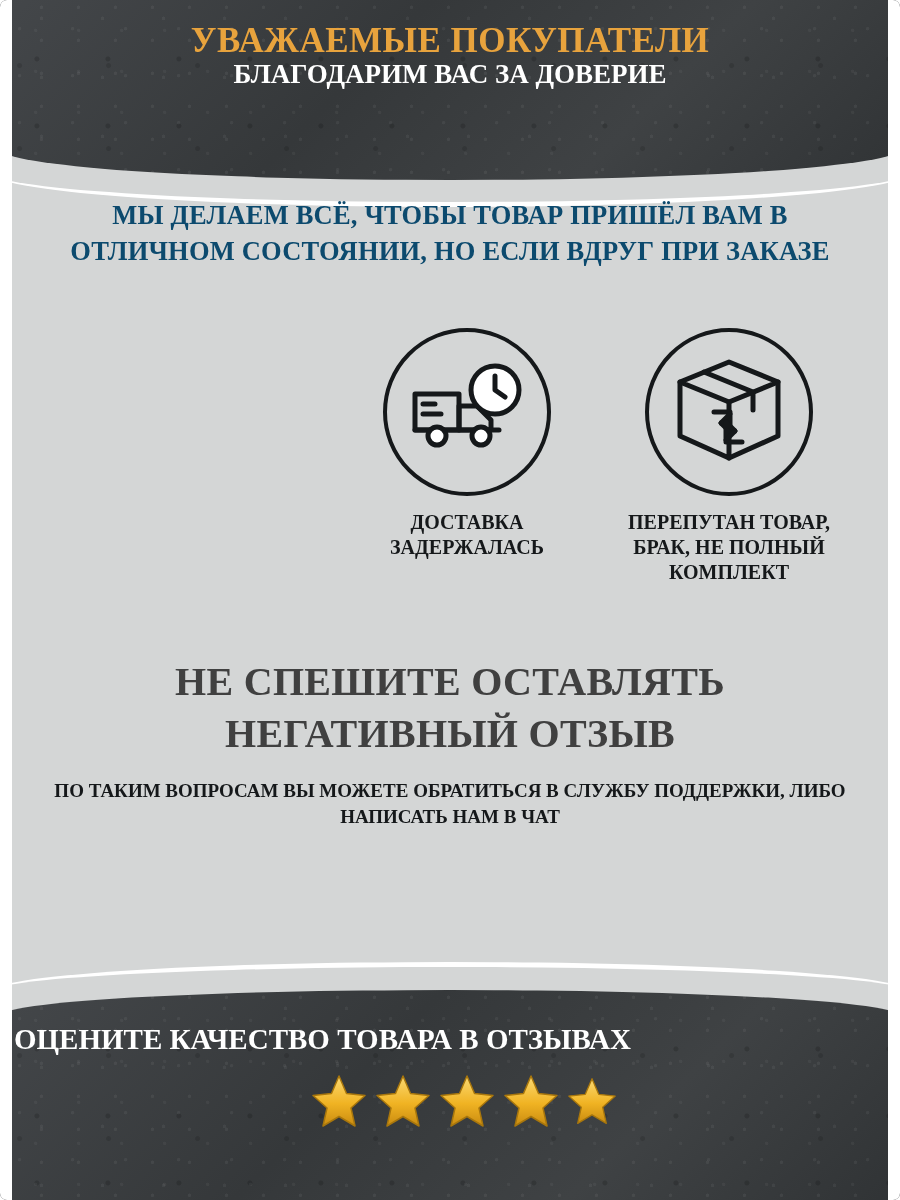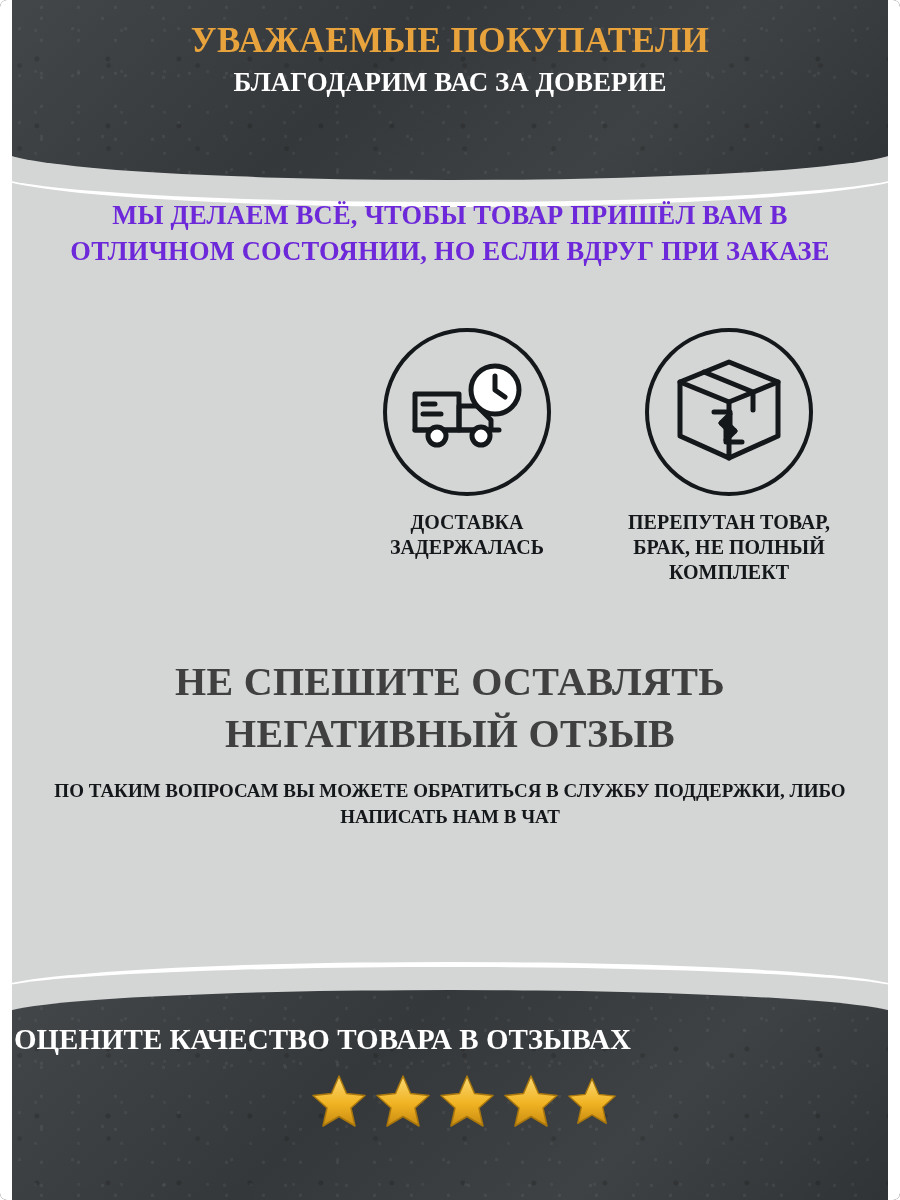--- a/index.html
+++ b/index.html
@@ -92,38 +92,38 @@
   }
   .header-title {
     font-size: 35px;
     font-weight: bold;
     letter-spacing: 0.5px;
     color: #e8a33d;
     line-height: 1.06;
     text-transform: uppercase;
   }
   .header-sub {
-    margin-top: 8px;
+    margin-top: 0;
     font-size: 27px;
     font-weight: bold;
     color: #ffffff;
     line-height: 1.16;
     text-transform: uppercase;
   }
 
   
   .intro {
     position: absolute;
     top: 198px;
     left: 60px;
     width: 780px;
     text-align: center;
     font-size: 26.5px;
     font-weight: bold;
-    color: #6d28d9;
+    color: #0c4a6e;
     line-height: 1.35;
     text-transform: uppercase;
     letter-spacing: 0.2px;
   }
 
   
   .icons {
     position: absolute;
     top: 328px;
     left: 40px;

